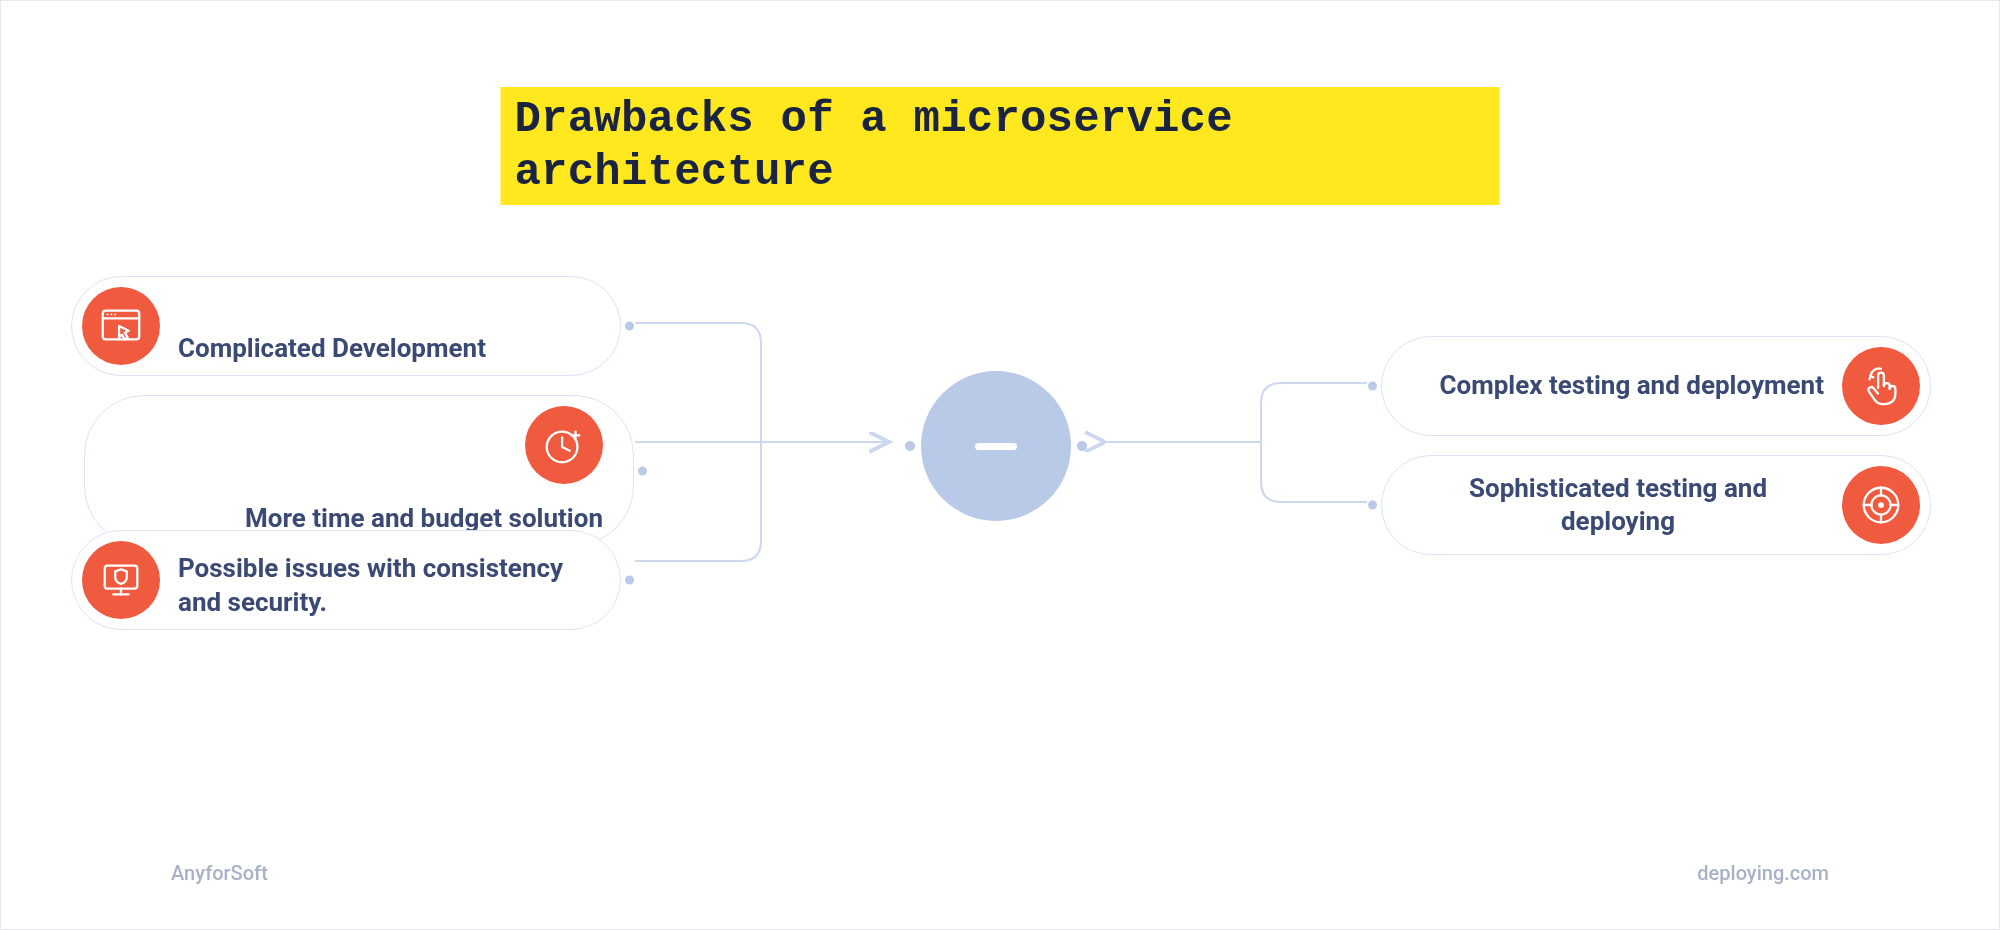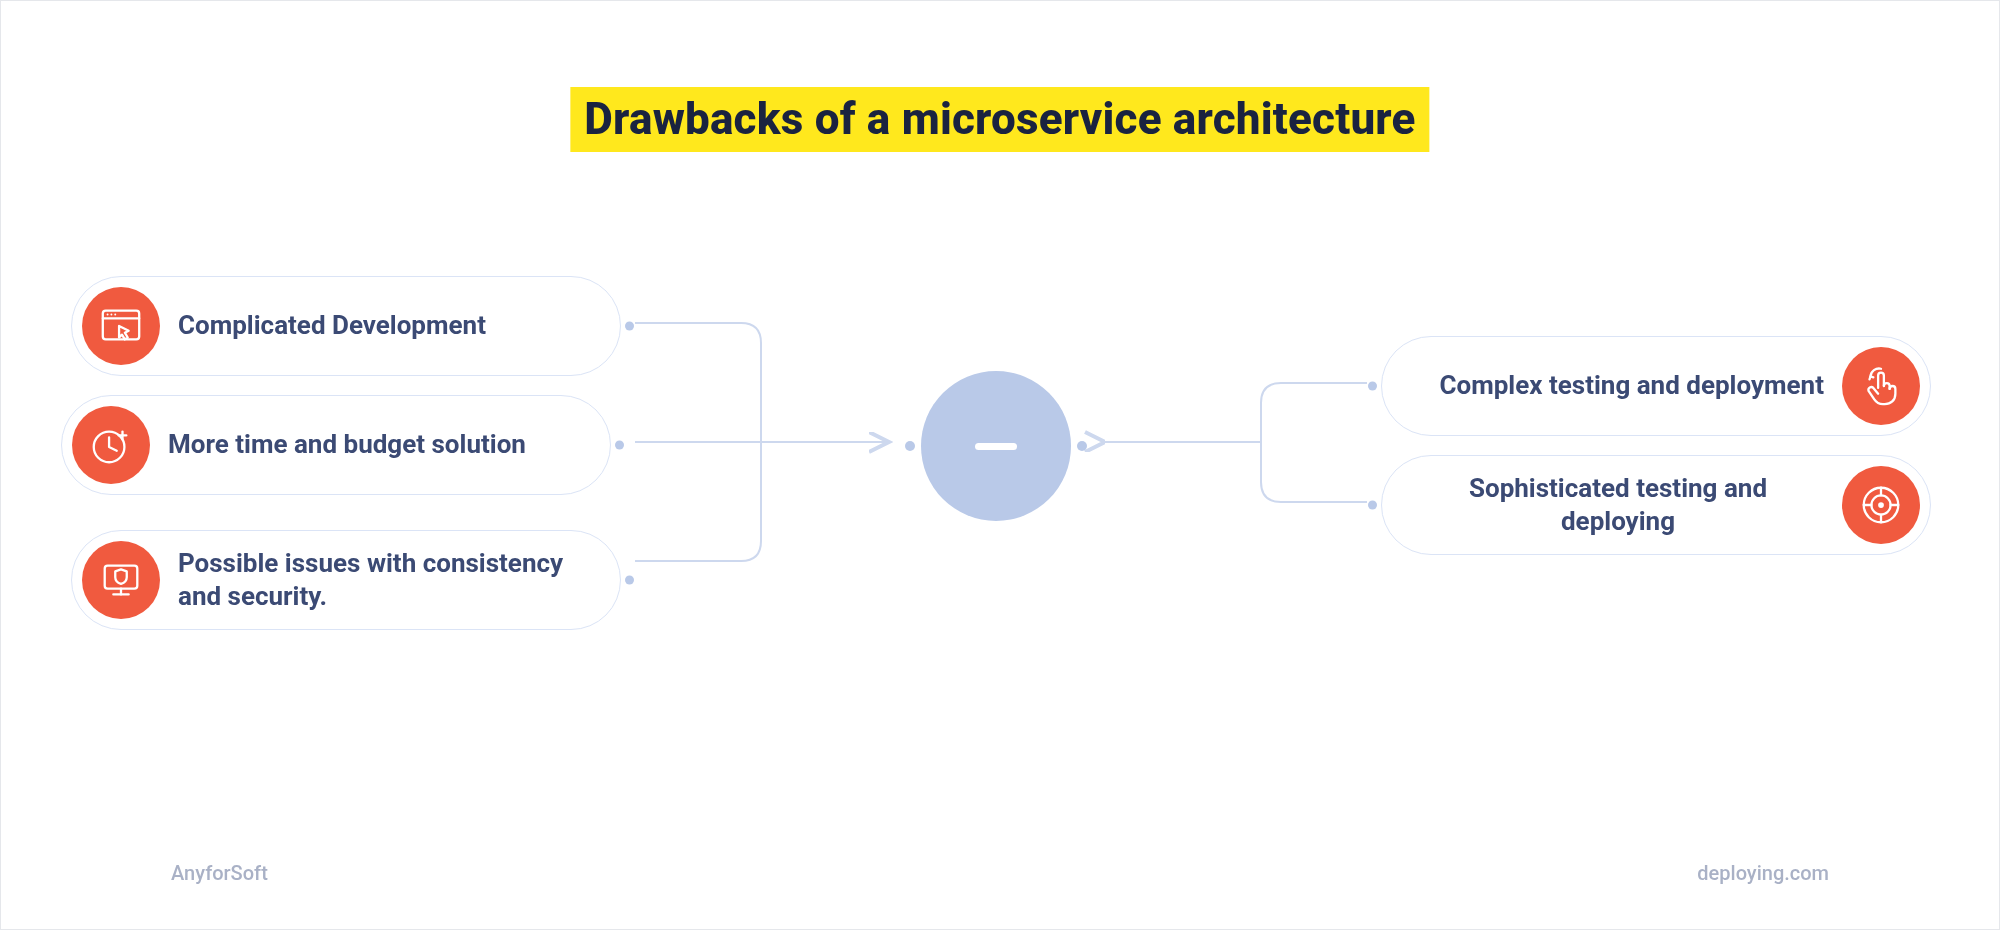--- a/index.html
+++ b/index.html
@@ -21,20 +21,21 @@
   }
   .title {
     display: inline-block;
     background: #ffe81d;
     color: #1a2340;
     font-weight: 800;
     font-size: 44px;
     line-height: 1.2;
     padding: 6px 14px;
     letter-spacing: .2px;
+    font-family: Liberation Mono, monospace;
   }
 
   
   .center-circle {
     position: absolute;
     width: 150px;
     height: 150px;
     border-radius: 50%;
     background: #b9c9e8;
     top: 370px;
@@ -65,21 +66,21 @@
     position: absolute;
     display: flex;
     align-items: center;
     gap: 18px;
     background: #ffffff;
     border: 1.5px solid #dbe4f6;
     border-radius: 60px;
     min-height: 94px;
     padding: 10px 22px;
   }
-  .pill.left  { padding-left: 10px;  padding-right: 30px; }
+  .pill.left  { padding-left: 10px;  padding-right: 30px; align-items: flex-end; }
   .pill.right { padding-right: 10px; padding-left: 30px; flex-direction: row-reverse; }
 
   .pill-icon {
     width: 78px; height: 78px;
     flex: 0 0 78px;
     border-radius: 50%;
     background: #f05a3f;
     display: flex; align-items: center; justify-content: center;
   }
   .pill-icon svg { width: 46px; height: 46px; }
@@ -99,21 +100,21 @@
     border-radius: 50%;
     background: #b9c9e8;
     top: 50%;
     transform: translateY(-50%);
   }
   .pill.left  .pill-dot { right: -14px; }
   .pill.right .pill-dot { left:  -14px; }
 
   
   #pill-l0 { left: 70px; top: 275px; width: 550px; }
-  #pill-l1 { left: 60px; top: 394px; width: 550px; }
+  #pill-l1 { left: 83px; top: 394px; width: 550px; flex-direction: column; }
   #pill-l2 { left: 70px; top: 529px; width: 550px; }
 
   
   #pill-r0 { left: 1380px; top: 335px; width: 550px; }
   #pill-r1 { left: 1380px; top: 454px; width: 550px; }
 
   
   svg.connectors {
     position: absolute;
     top: 0; left: 0;

